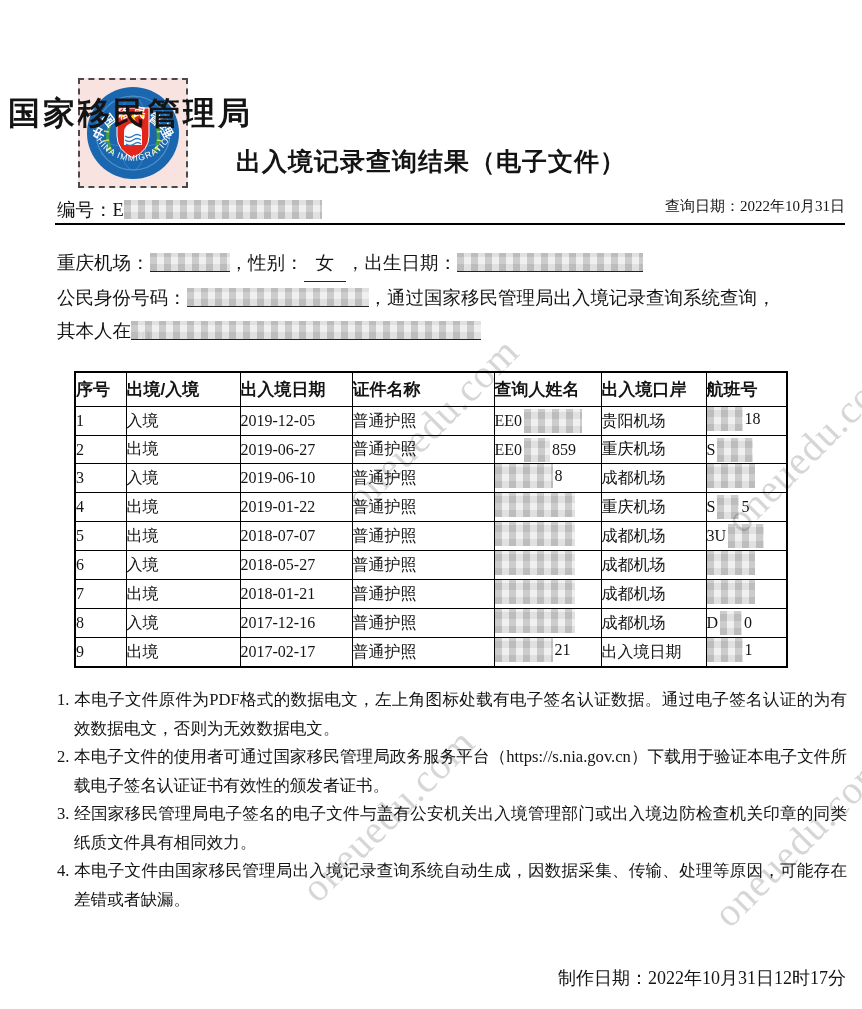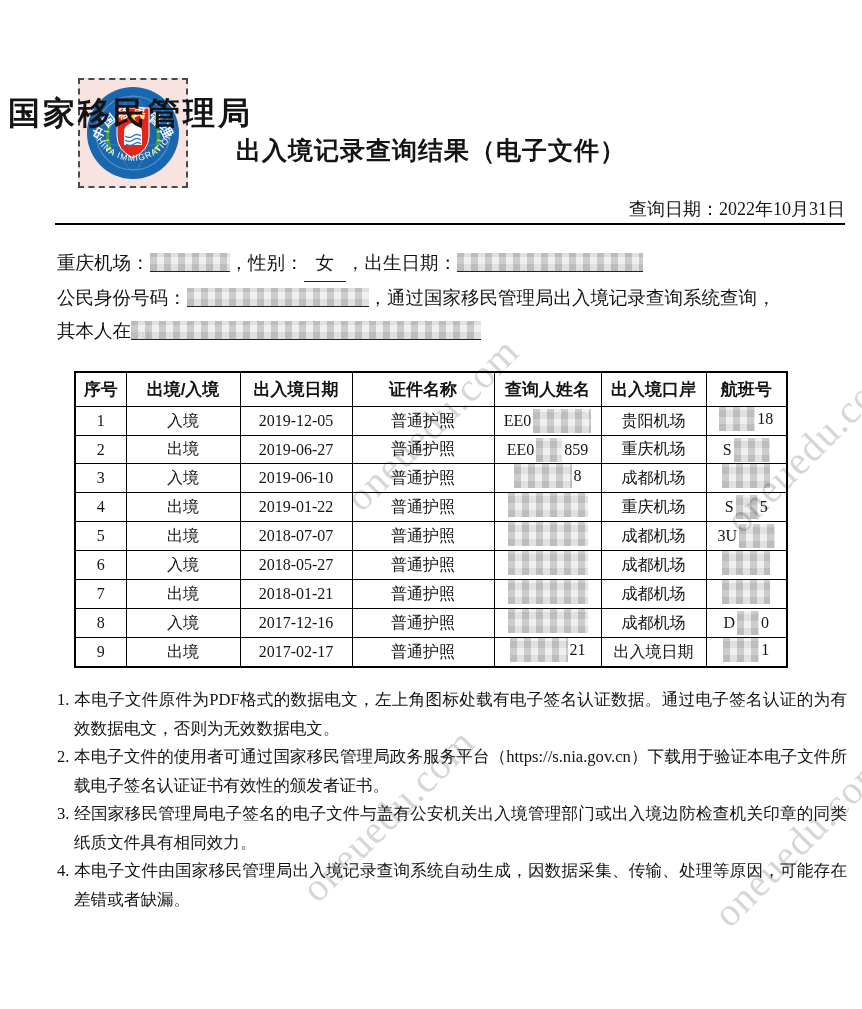--- a/index.html
+++ b/index.html
@@ -26,27 +26,27 @@
     position:absolute; left:78px; top:78px; width:106px; height:106px;
     border:2px dashed #4a4a4a; background:#f8e3e0; box-sizing:content-box;
   }
   .logo svg{display:block;}
   .page-title{
     position:absolute; left:0; right:0; top:84px; margin:8px;
     text-align:left; font-size:32px; font-weight:bold; letter-spacing:3px;
     font-family:"Liberation Serif","DejaVu Serif",serif;
   }
   .page-subtitle{
-    position:absolute; left:0; right:0; top:133px; margin:1px;
+    position:absolute; left:0; right:0; top:133px; margin:12px;
     text-align:center; font-size:25px; font-weight:bold; letter-spacing:1px;
     font-family:"Liberation Sans","DejaVu Sans",sans-serif;
   }
   
   .doc-no{position:absolute; left:57px; top:197px; font-size:18.5px;}
-  .query-date{position:absolute; right:17px; top:197px; font-size:18px;}
+  .query-date{position:absolute; right:17px; top:197px; font-size:15px;}
   .divider{position:absolute; left:55px; top:223px; width:790px; border-top:2px solid #000;}
   
   .info{position:absolute; left:57px; top:247px; width:790px; font-size:18.5px; line-height:33.5px;}
   .uline{border-bottom:1px solid #222;}
   .gval{display:inline-block; padding:0 12px;}
   
   .redact{
     position:relative; display:inline-block; vertical-align:-3px;
     height:18px; overflow:hidden;
   }
@@ -58,21 +58,21 @@
       repeating-linear-gradient(0deg, rgba(205,205,205,.85) 0 7px, rgba(242,242,242,.85) 7px 14px);
   }
   .r-docno{width:198px; height:19px;}
   .r-name{width:80px;}
   .r-birth{width:186px;}
   .r-id{width:182px;}
   .r-range{width:350px;}
   
   .records{
     position:absolute; left:74px; top:371px; border-collapse:collapse;
-    table-layout:fixed; text-align:center;
+    table-layout:fixed; text-align:left;
   }
   .records th{
     border:1px solid #000; height:33px; padding:0;
     font-family:"Liberation Sans","DejaVu Sans",sans-serif;
     font-size:17px; font-weight:bold;
   }
   .records td{
     border:1px solid #000; height:27px; padding:0;
     font-size:16px; font-family:"Liberation Serif","DejaVu Serif",serif;
   }
@@ -126,20 +126,23 @@
       </text>
       <text font-size="8.5" fill="#ffffff" letter-spacing="1" font-family="Liberation Sans, DejaVu Sans, sans-serif">
         <textPath href="#arcB" startOffset="50%" text-anchor="middle">CHINA IMMIGRATION</textPath>
       </text>
     </svg>
   </div>
 
   <h1 class="page-title">国家移民管理局</h1>
   <h2 class="page-subtitle">出入境记录查询结果（电子文件）</h2>
 
+  <div class="doc-no">
+    <span>编号：</span><span>E</span><span class="redact r-docno"></span>
+  </div>
   <div class="query-date">
     <span>查询日期：</span><span>2022年10月31日</span>
   </div>
   <div class="divider"></div>
 
   <div class="info">
     <span>重庆机场：</span><span class="redact r-name uline"></span><span>，</span><span>性别：</span><span class="uline gval">女</span><span>，</span><span>出生日期：</span><span class="redact r-birth uline"></span><br>
     <span>公民身份号码：</span><span class="redact r-id uline"></span><span>，通过国家移民管理局出入境记录查询系统查询，</span><br>
     <span>其本人在</span><span class="redact r-range uline"><span class="ghost">20</span></span>
   </div>
@@ -299,14 +302,17 @@
       </tbody>
   </table>
 
   <div class="notes">
       <div class="note"><span class="num">1.</span><span>本电子文件原件为PDF格式的数据电文，左上角图标处载有电子签名认证数据。通过电子签名认证的为有效数据电文，否则为无效数据电文。</span></div>
       <div class="note"><span class="num">2.</span><span>本电子文件的使用者可通过国家移民管理局政务服务平台（https://s.nia.gov.cn）下载用于验证本电子文件所载电子签名认证证书有效性的颁发者证书。</span></div>
       <div class="note"><span class="num">3.</span><span>经国家移民管理局电子签名的电子文件与盖有公安机关出入境管理部门或出入境边防检查机关印章的同类纸质文件具有相同效力。</span></div>
       <div class="note"><span class="num">4.</span><span>本电子文件由国家移民管理局出入境记录查询系统自动生成，因数据采集、传输、处理等原因，可能存在差错或者缺漏。</span></div>
     </div>
 
+  <div class="made-date">
+    <span>制作日期：</span><span>2022年10月31日12时17分</span>
+  </div>
 
 </div>
 
 </body></html>

